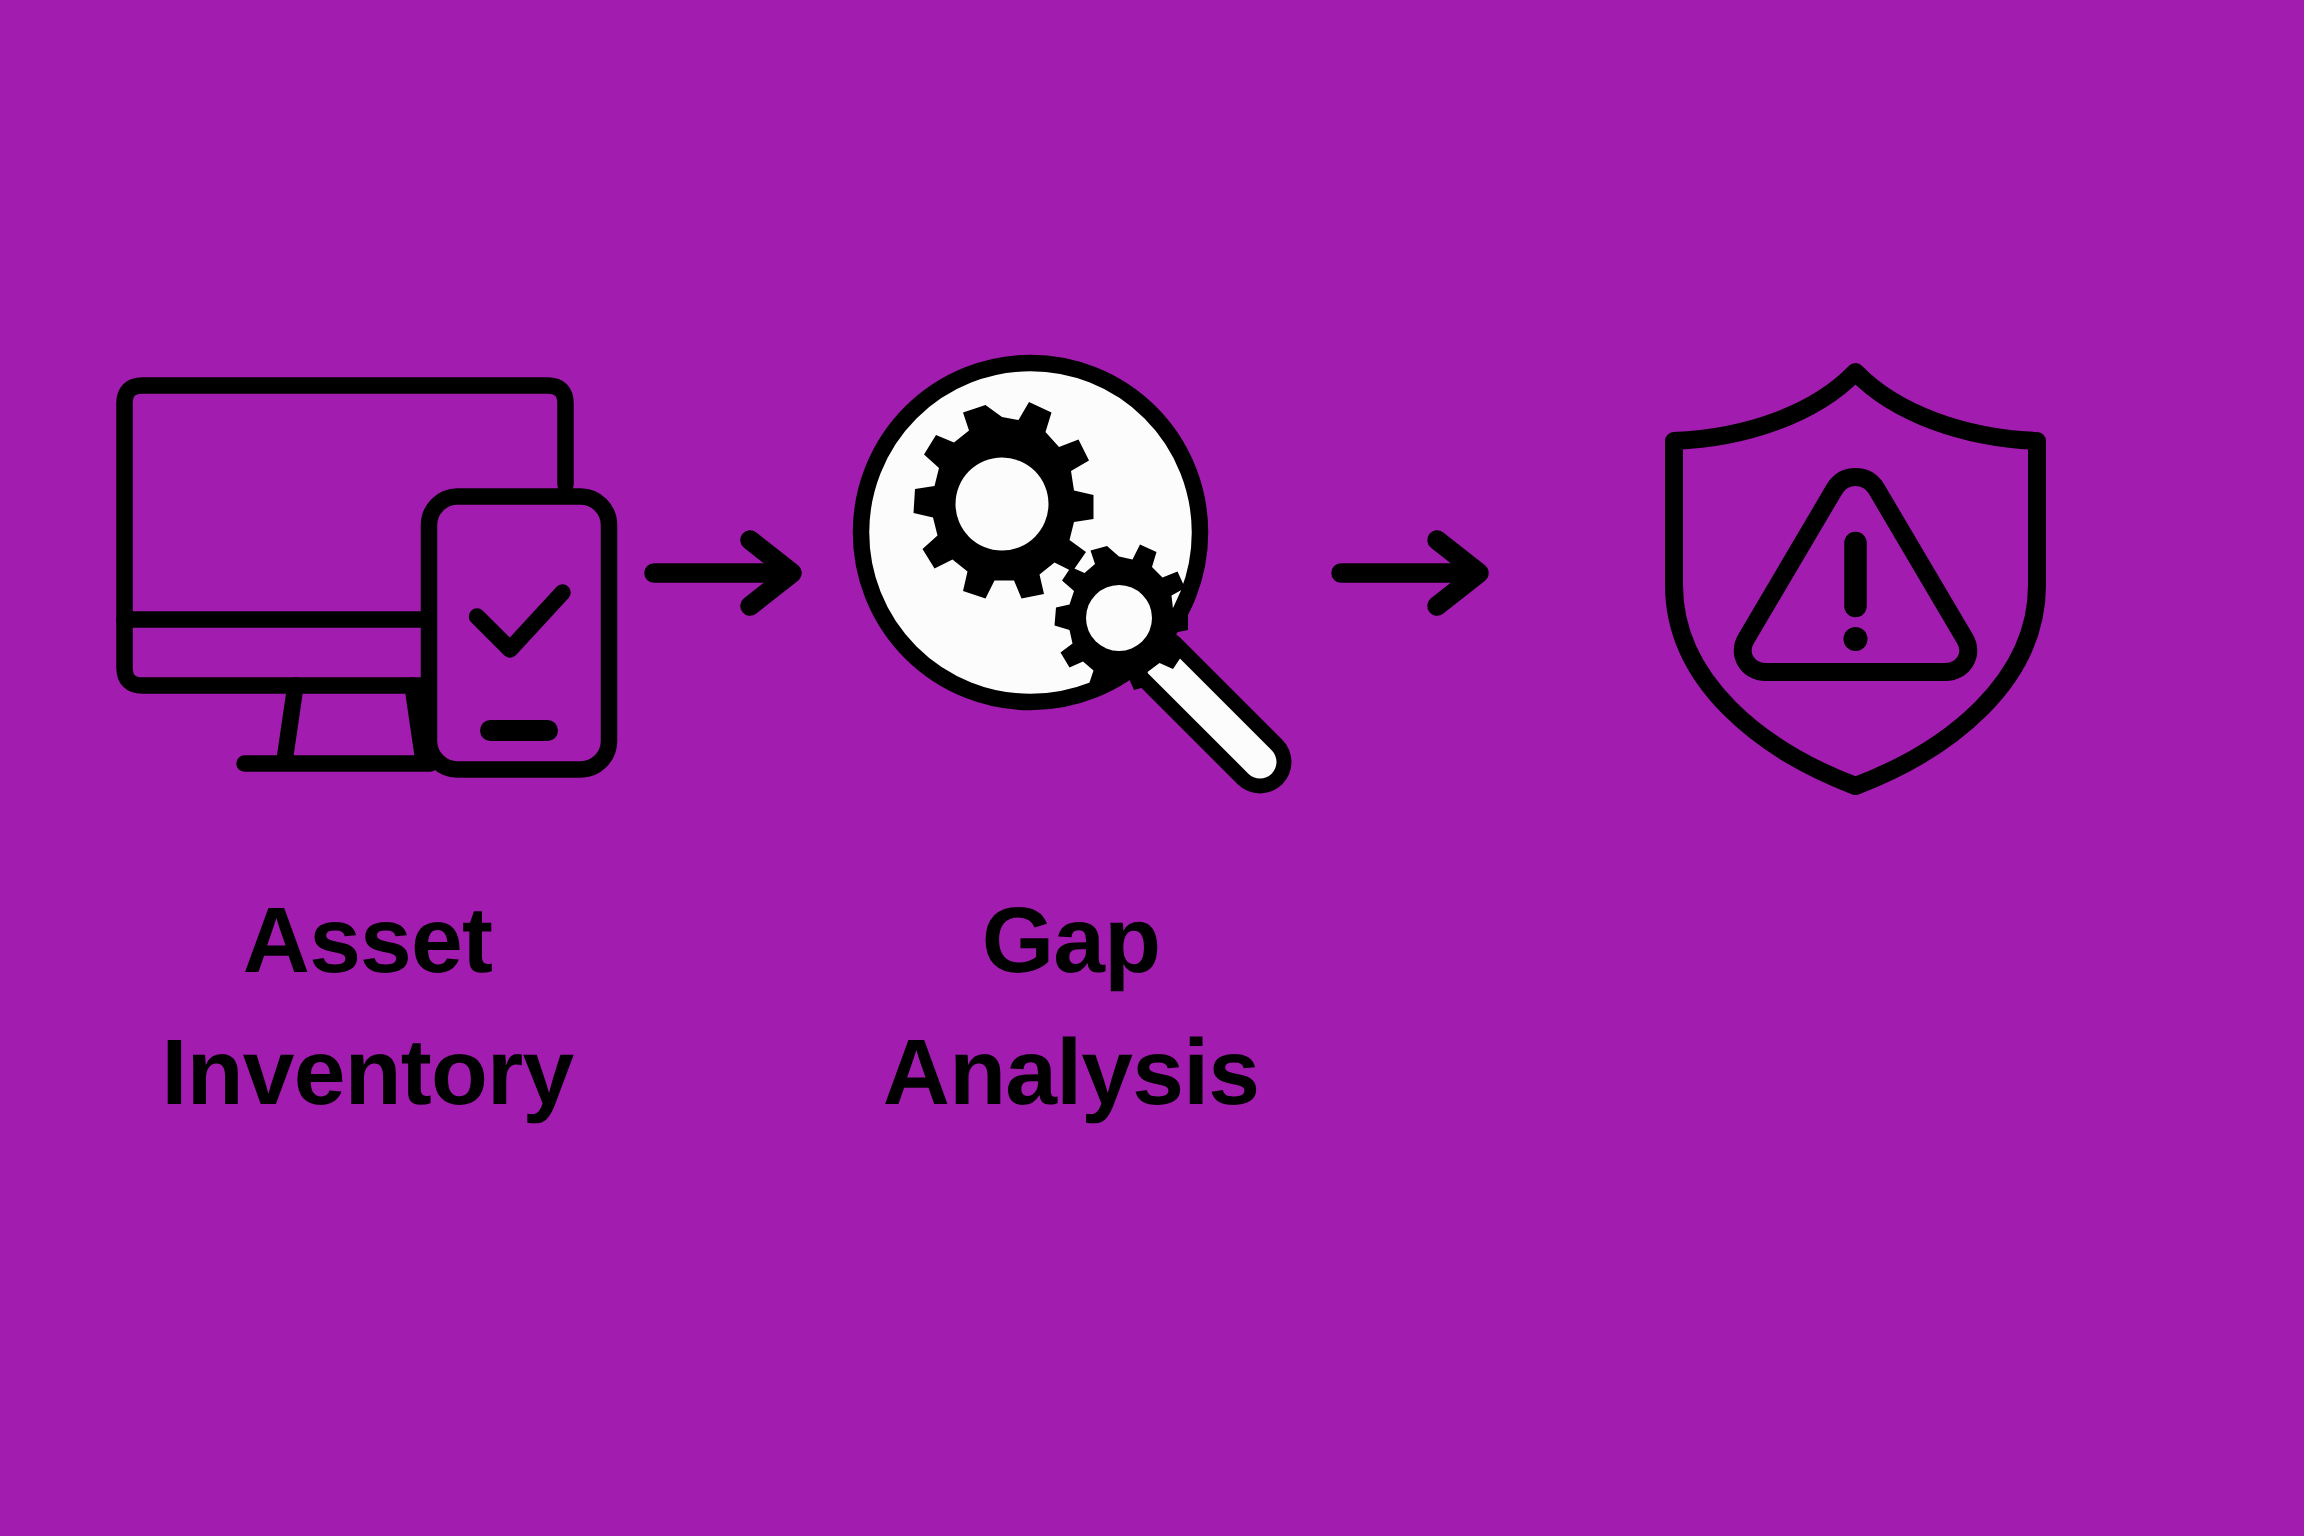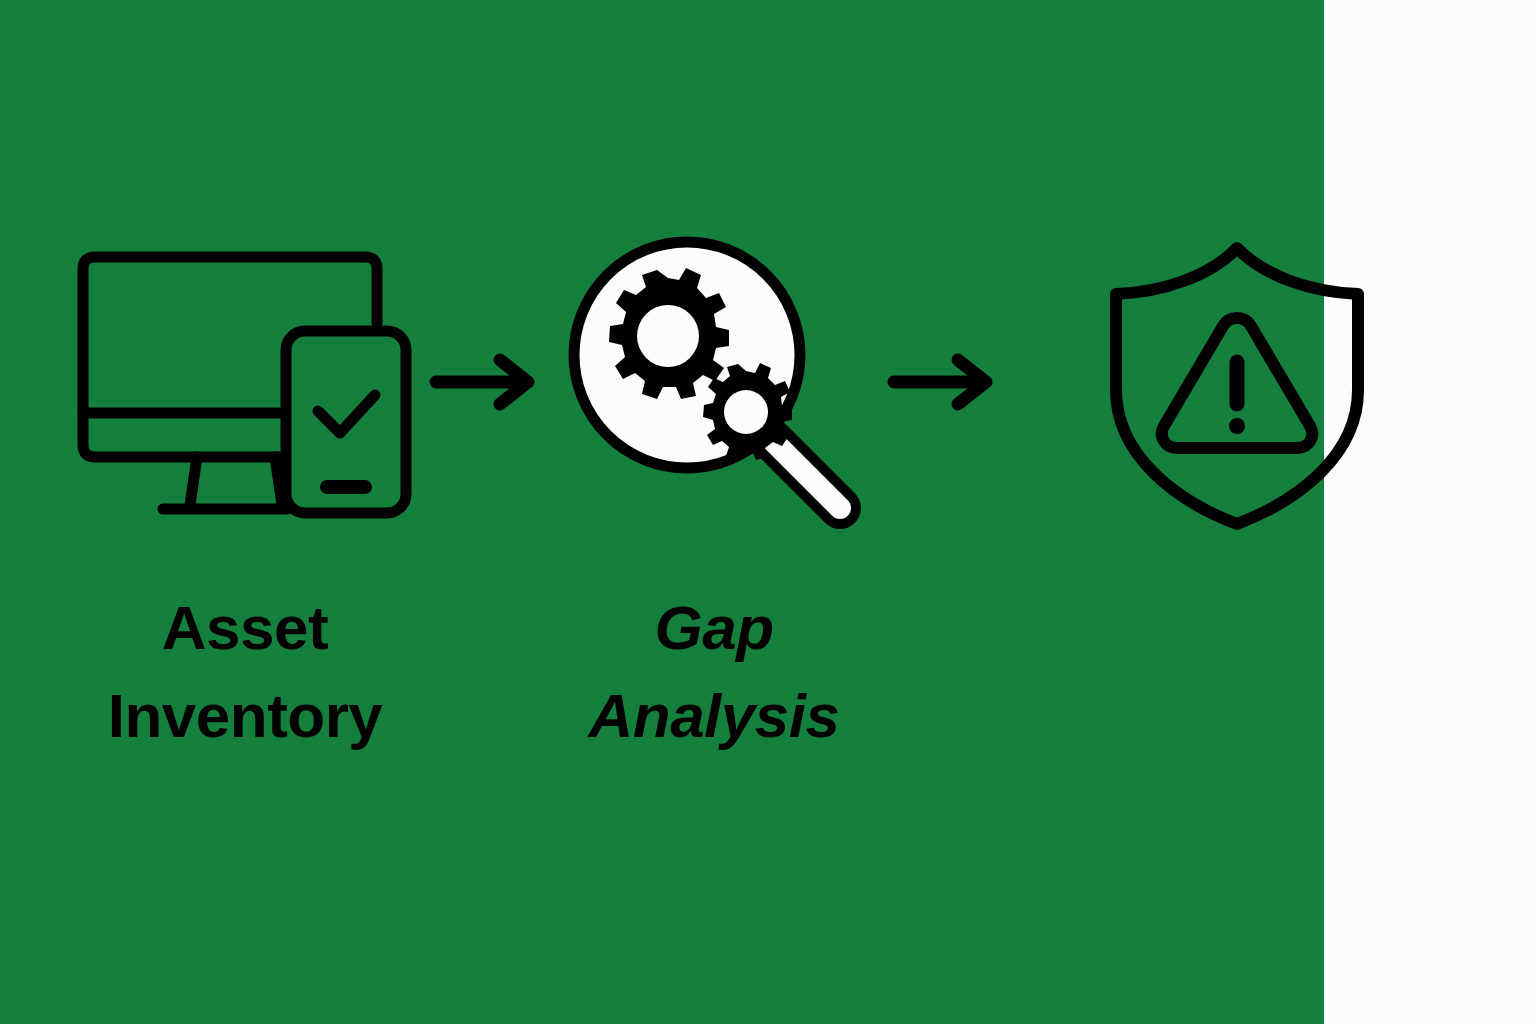--- a/index.html
+++ b/index.html
@@ -9,23 +9,23 @@
   body {
     width: 1536px;
     height: 1024px;
     background: #fcfcfc;
     font-family: "Liberation Sans", sans-serif;
     overflow: hidden;
   }
 
   .canvas {
     position: relative;
-    width: 1324px;
+    width: 1536px;
     height: 1024px;
-    background: #15803d;
+    background: #a21caf;
   }
 
   .flow {
     position: absolute;
     left: 0;
     top: 0;
     width: 1536px;
     height: 1024px;
     display: flex;
     flex-direction: row;
@@ -62,21 +62,21 @@
   .connector {
     width: 118px;
     height: 300px;
     margin-top: 232px;
     display: flex;
     align-items: center;
     justify-content: center;
   }
 
   .stage-1 { width: 362px; }
-  .stage-2 { width: 340px; font-style: italic; }
+  .stage-2 { width: 340px; }
   .stage-3 { width: 470px; }
 
   .stage-1 .stage-label { font-size: 62px; }
   .stage-2 .stage-label { font-size: 62px; }
   .stage-3 .stage-label { font-size: 62px; }
 
   svg { display: block; overflow: visible; }
 </style>
 </head>
 <body>

